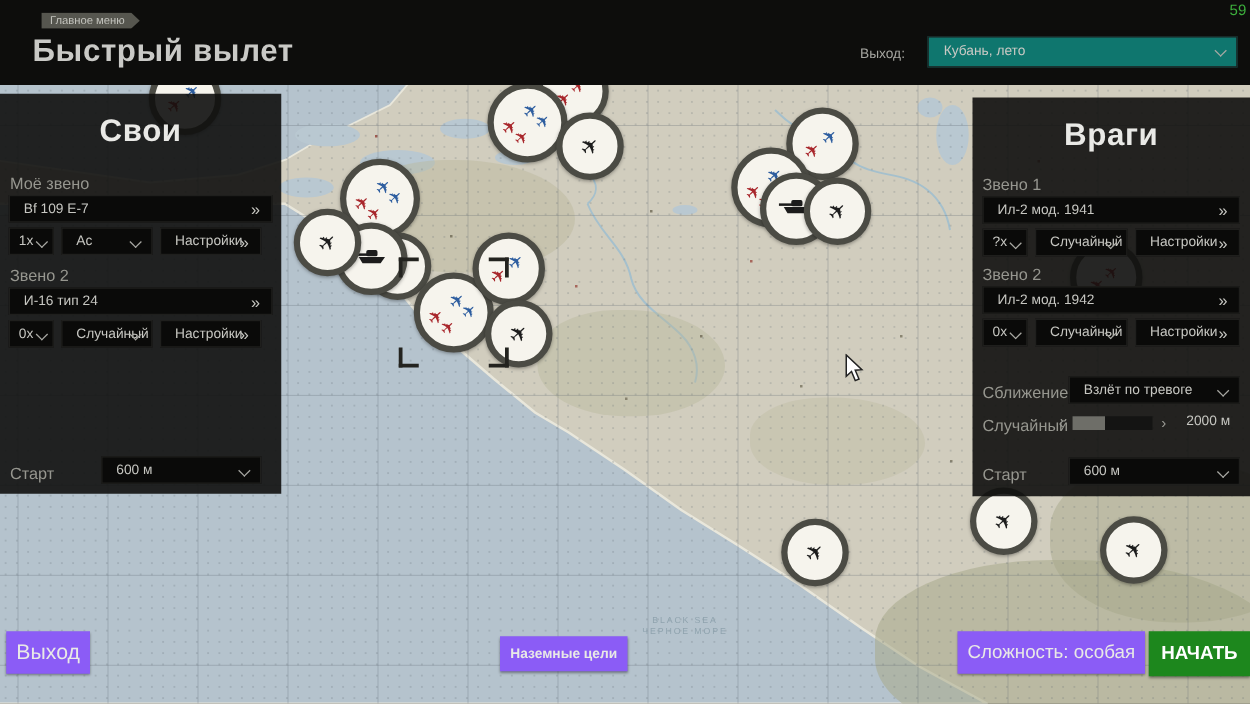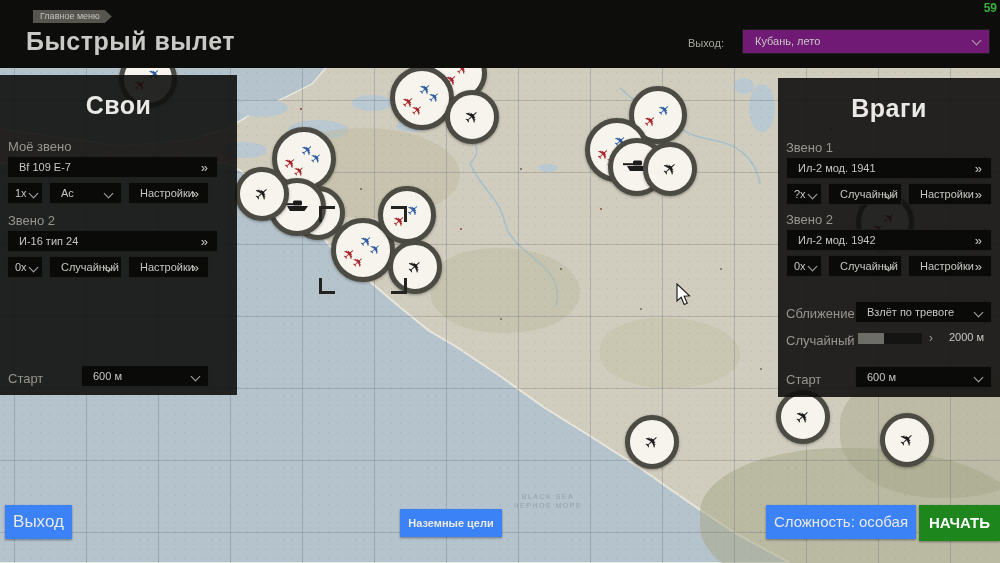--- a/index.html
+++ b/index.html
@@ -36,48 +36,48 @@
   .corner.tr{right:0;top:0;border-left:none;border-bottom:none;}
   .corner.bl{left:0;bottom:0;border-right:none;border-top:none;}
   .corner.br{right:0;bottom:0;border-left:none;border-top:none;}
 
   
   .header{position:absolute;left:0;top:0;width:1000px;height:68px;background:#0d0d0c;z-index:5;}
   .crumb{position:absolute;left:33px;top:10px;height:13px;padding:0 12px 0 7px;background:#56564f;
     color:#c3c3bd;font-size:9px;line-height:13px;
     clip-path:polygon(0 0,calc(100% - 7px) 0,100% 50%,calc(100% - 7px) 100%,0 100%);cursor:pointer;}
   .page-title{position:absolute;left:26px;top:27px;font-size:25px;font-weight:bold;color:#c9c9c6;letter-spacing:.5px;}
-  .fps{position:absolute;right:3px;top:1px;font-size:12px;font-weight:bold;color:#3cae3c;}
+  .fps{position:absolute;right:3px;top:1px;font-size:12px;font-weight:normal;color:#3cae3c;}
   .map-label{position:absolute;left:688px;top:37px;font-size:11px;color:#a5a5a0;}
-  .map-select{position:absolute;left:742px;top:29px;width:248px;height:25px;background:#701a75;
+  .map-select{position:absolute;left:742px;top:29px;width:248px;height:25px;background:#0f766e;
     border:1px solid #1d1d1c;box-sizing:border-box;cursor:pointer;}
   .map-select .val{position:absolute;left:12px;top:5px;font-size:11px;color:#c9c9c4;}
 
   
   .panel{position:absolute;background:rgba(15,15,14,.90);z-index:6;}
-  .panel.left{left:0;top:75px;width:225px;height:320px;padding-left:12px;}
+  .panel.left{left:0;top:75px;width:225px;height:320px;}
   .panel.right{left:778px;top:78px;width:222px;height:319px;}
   .panel-title{position:absolute;left:0;top:16px;width:100%;text-align:center;
     font-size:25px;font-weight:bold;color:#e9e9e6;letter-spacing:.5px;}
   .flabel{position:absolute;font-size:13px;color:#96968f;}
   .field{position:absolute;height:22px;background:#0a0a09;border:1px solid #1f1f1d;
     box-sizing:border-box;cursor:pointer;}
   .field .txt{position:absolute;left:11px;top:4px;font-size:11px;color:#c7c7c2;white-space:nowrap;}
   .field .txt.ctr{left:7px;}
   .dbl{position:absolute;right:9px;top:3px;font-size:13px;color:#c7c7c2;}
   .chev{position:absolute;right:9px;top:7px;width:6px;height:6px;border-right:1.6px solid #a9a9a4;
     border-bottom:1.6px solid #a9a9a4;transform:rotate(45deg);}
   .slider-wrap{position:absolute;}
   .s-arrow{position:absolute;top:0;font-size:12px;color:#9a9a94;cursor:pointer;line-height:14px;}
   .s-track{position:absolute;left:11px;top:2px;width:64px;height:11px;background:#141413;cursor:pointer;}
   .s-fill{position:absolute;left:0;top:0;height:11px;width:26px;background:#6e6e68;}
   .s-val{position:absolute;left:102px;top:0;font-size:11px;color:#c7c7c2;}
 
   
-  .btn{position:absolute;background:#3b82f6;color:#e9e9e6;text-align:center;z-index:7;cursor:pointer;
+  .btn{position:absolute;background:#8b5cf6;color:#e9e9e6;text-align:center;z-index:7;cursor:pointer;
     box-shadow:0 1px 2px rgba(0,0,0,.4);}
   .btn-exit{left:5px;top:505px;width:67px;height:34px;font-size:17px;line-height:34px;}
   .btn-weather{left:296px;top:509px;width:100px;height:28px;font-size:11px;line-height:28px;font-weight:bold;}
   .btn-ground{left:400px;top:509px;width:102px;height:28px;font-size:11px;line-height:28px;font-weight:bold;}
   .btn-diff{left:766px;top:505px;width:150px;height:34px;font-size:15px;line-height:34px;}
   .btn-start{left:919px;top:505px;width:81px;height:36px;font-size:15px;line-height:36px;
     font-weight:bold;background:#1d871d;color:#fff;}
 
   .cursor{position:absolute;left:676px;top:283px;z-index:8;}
 </style>

